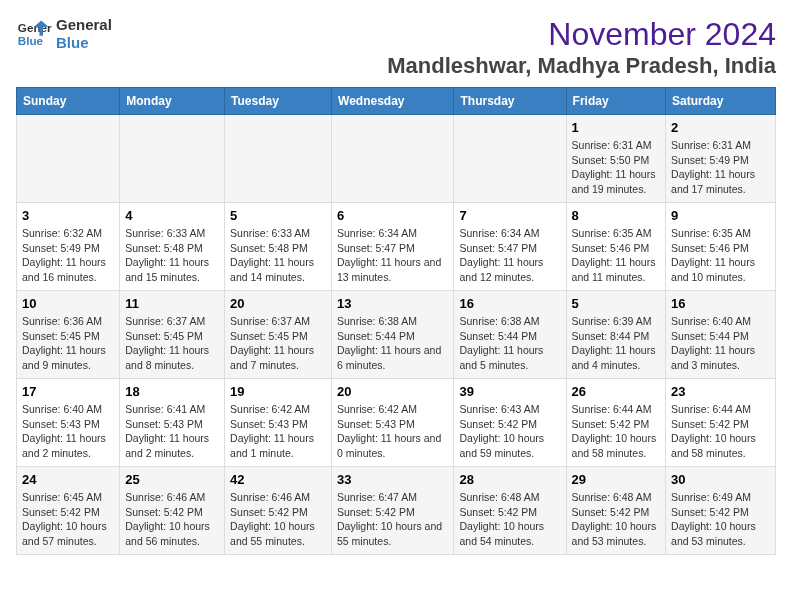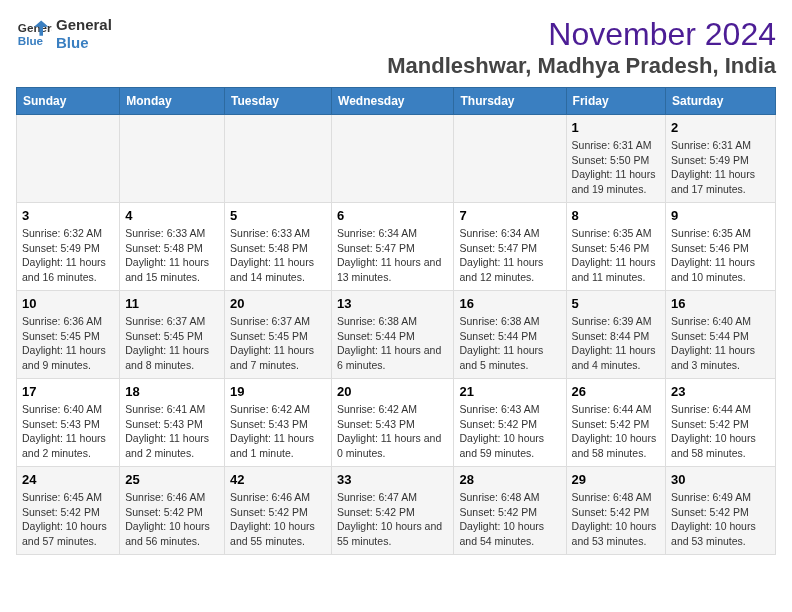--- a/index.html
+++ b/index.html
@@ -252,21 +252,21 @@
 Sunset: 5:43 PM
 Daylight: 11 hours and 1 minute.</div>
         </td>
         <td>
           <div class="day-number">20</div>
           <div class="day-info">Sunrise: 6:42 AM
 Sunset: 5:43 PM
 Daylight: 11 hours and 0 minutes.</div>
         </td>
         <td>
-          <div class="day-number">21</div>
+          <div class="day-number">39</div>
           <div class="day-info">Sunrise: 6:43 AM
 Sunset: 5:42 PM
 Daylight: 10 hours and 59 minutes.</div>
         </td>
         <td>
           <div class="day-number">26</div>
           <div class="day-info">Sunrise: 6:44 AM
 Sunset: 5:42 PM
 Daylight: 10 hours and 58 minutes.</div>
         </td>

